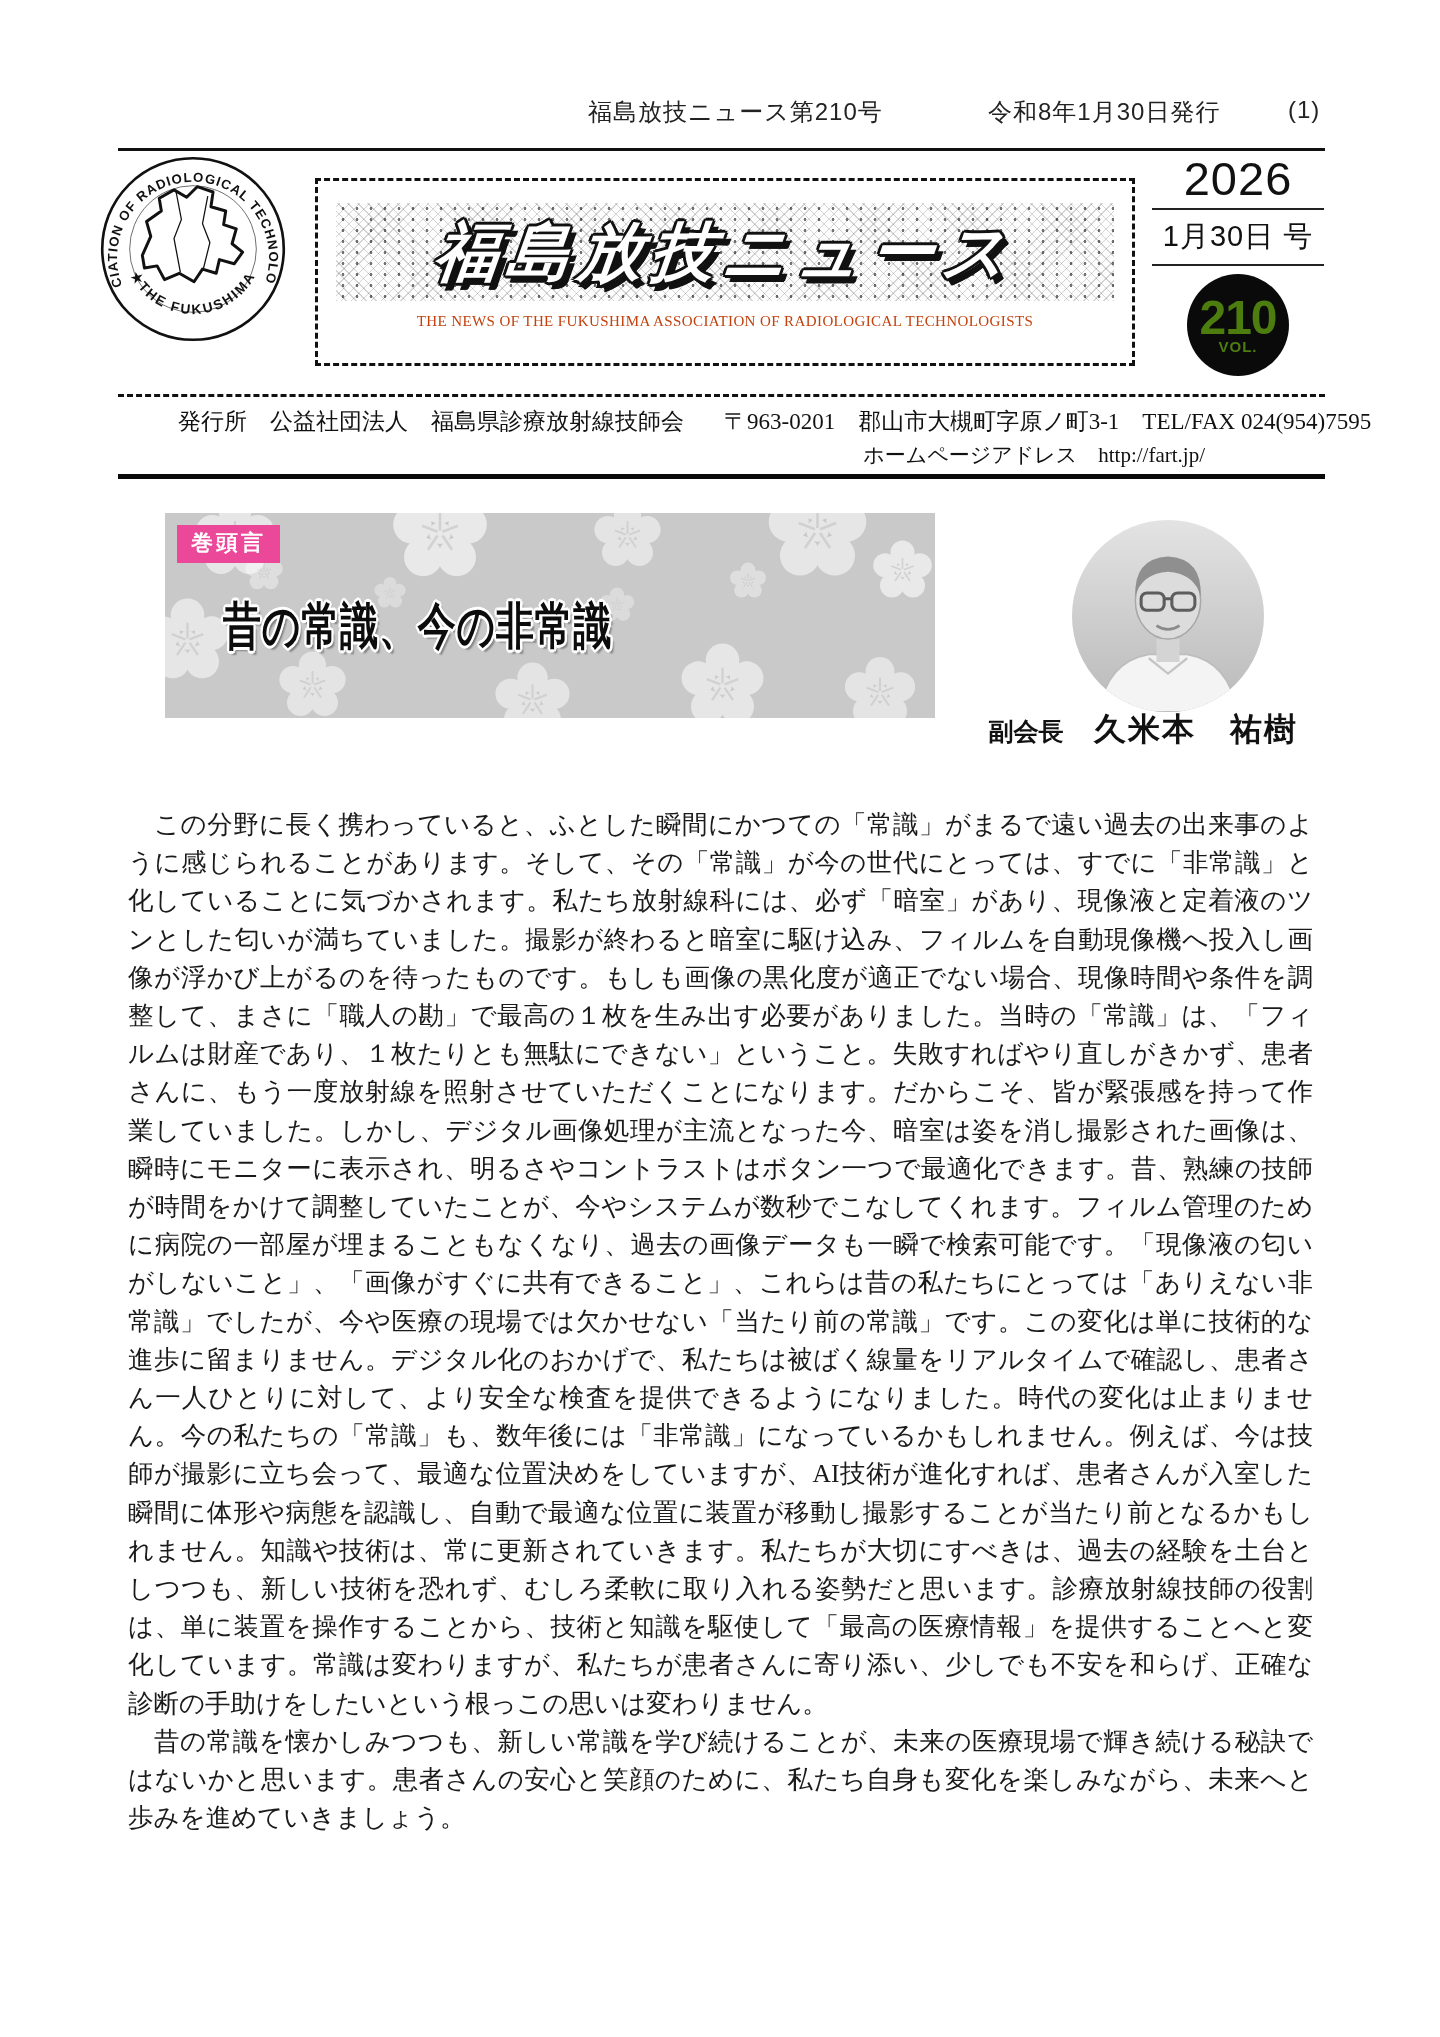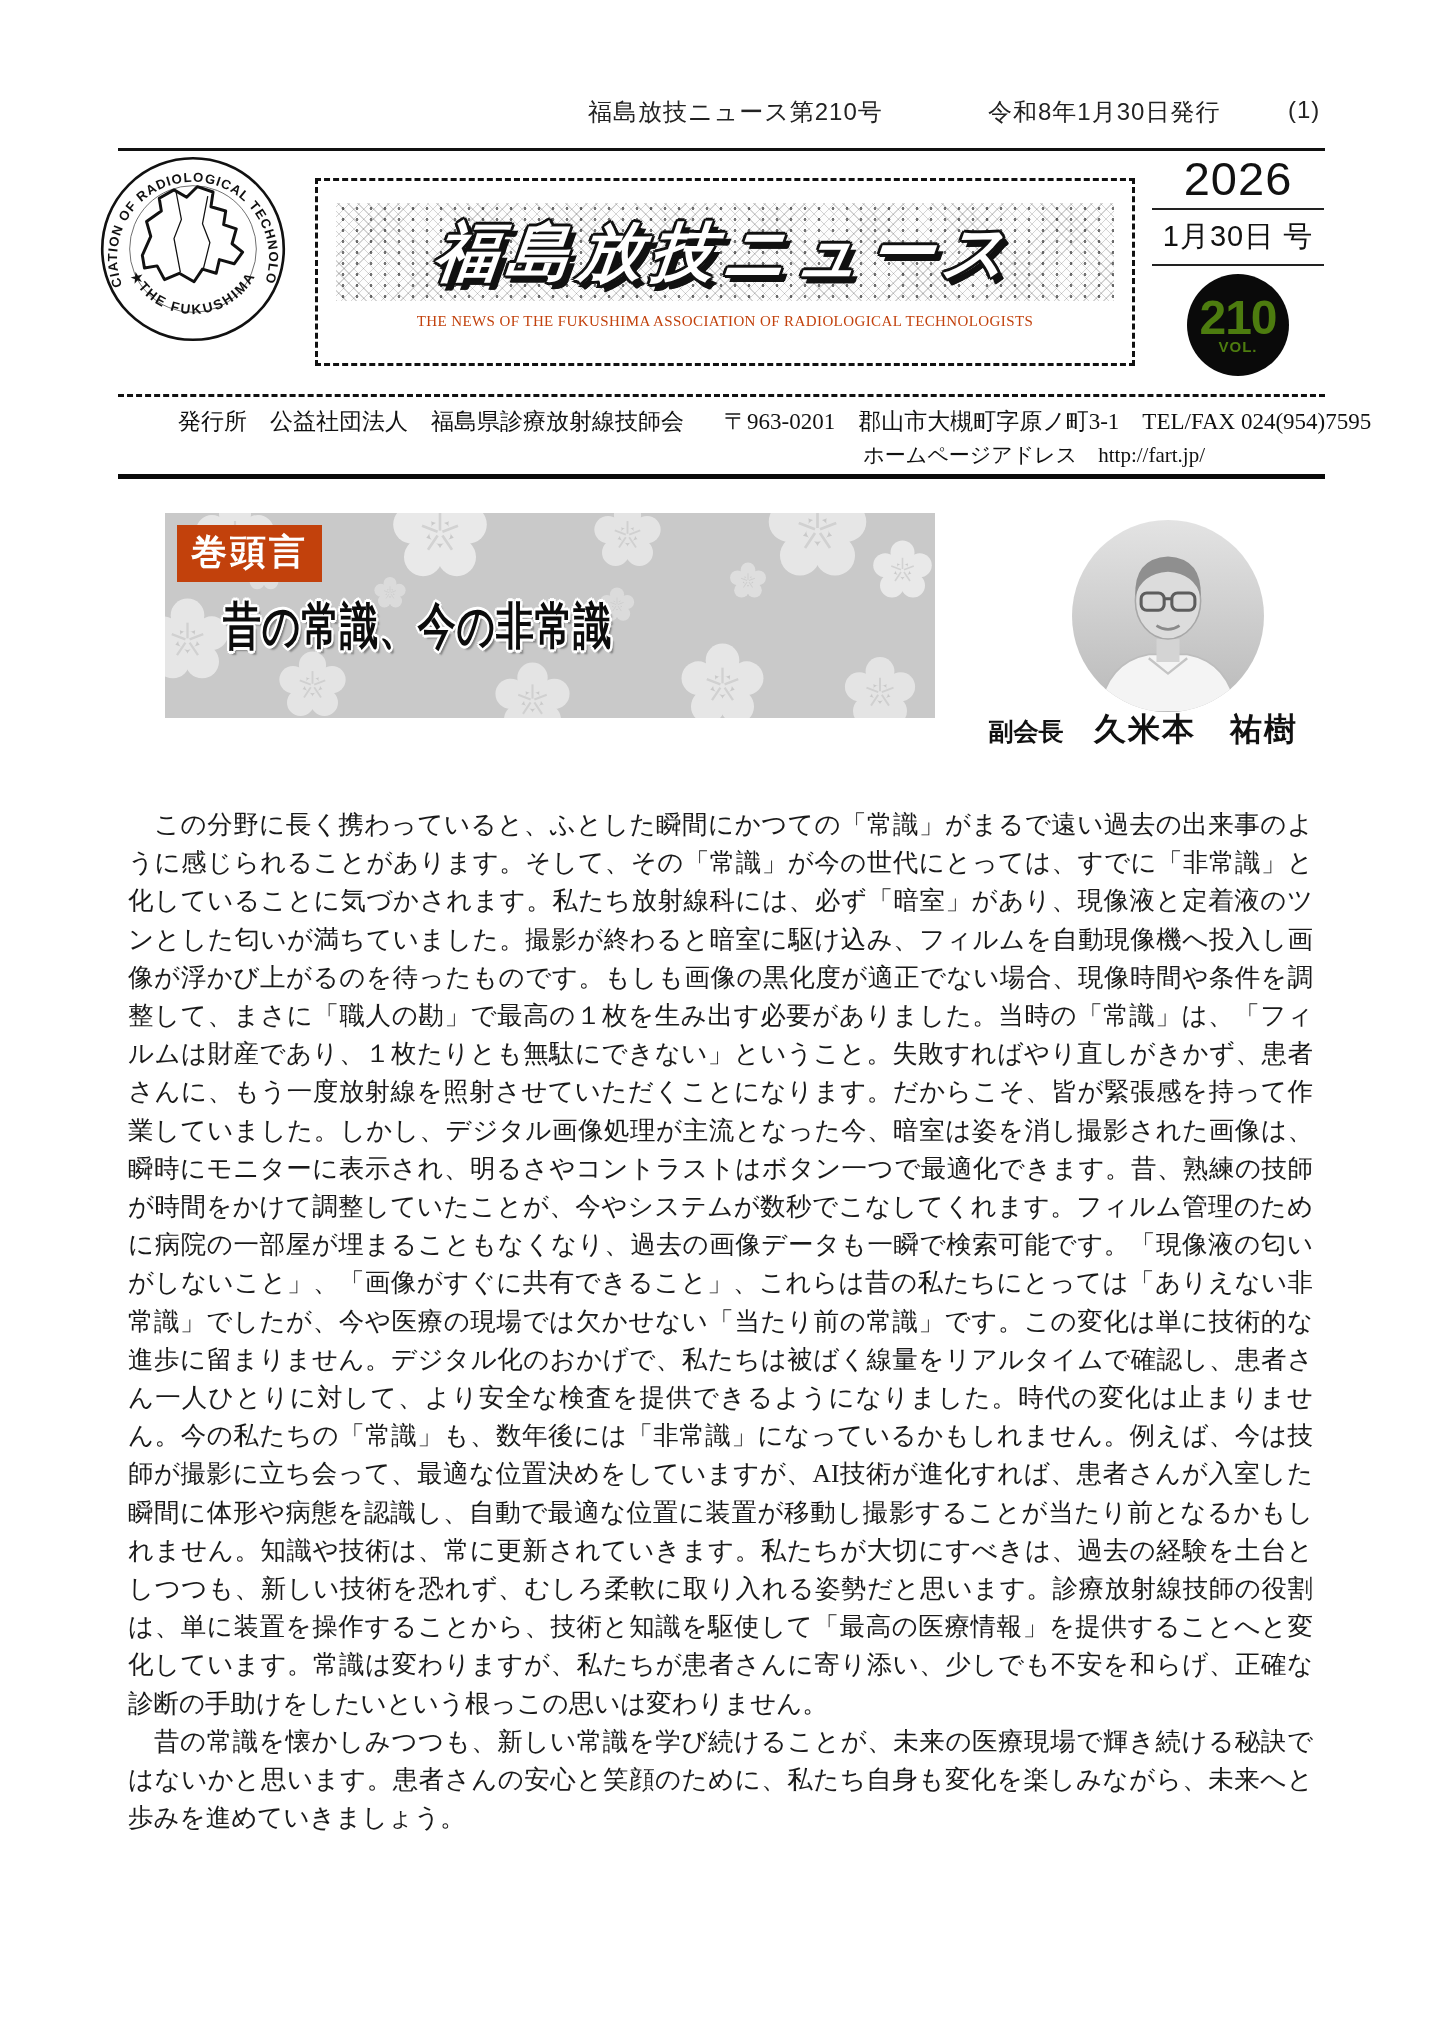--- a/index.html
+++ b/index.html
@@ -73,22 +73,22 @@
   }
   .pub-rule { position:absolute; left:118px; top:466px; width:1207px; border-top:5px solid #0a0a0a; }
 
   
   .banner {
     position:absolute; left:165px; top:505px; width:770px; height:205px;
     background:#c9c9c9; overflow:hidden;
   }
   .banner svg.flowers { position:absolute; inset:0; width:100%; height:100%; }
   .banner-label {
-    position:absolute; left:12px; top:12px; background:#c2410c; color:#fff;
-    font-size:36px; font-weight:700; letter-spacing:3px; padding:3px 14px 5px 14px;
+    position:absolute; left:12px; top:12px; background:#ec4899; color:#fff;
+    font-size:22px; font-weight:700; letter-spacing:3px; padding:3px 14px 5px 14px;
   }
   .banner-title {
     position:absolute; left:58px; top:80px; white-space:nowrap;
     font-size:50px; font-weight:900; letter-spacing:1px; color:#0c0c0c;
     transform:scaleX(0.76); transform-origin:left center;
     text-shadow:
       -3px 0 0 #fff, 3px 0 0 #fff, 0 -3px 0 #fff, 0 3px 0 #fff,
       -2px -2px 0 #fff, 2px -2px 0 #fff, -2px 2px 0 #fff, 2px 2px 0 #fff,
       4px 4px 2px rgba(0,0,0,.35);
   }

